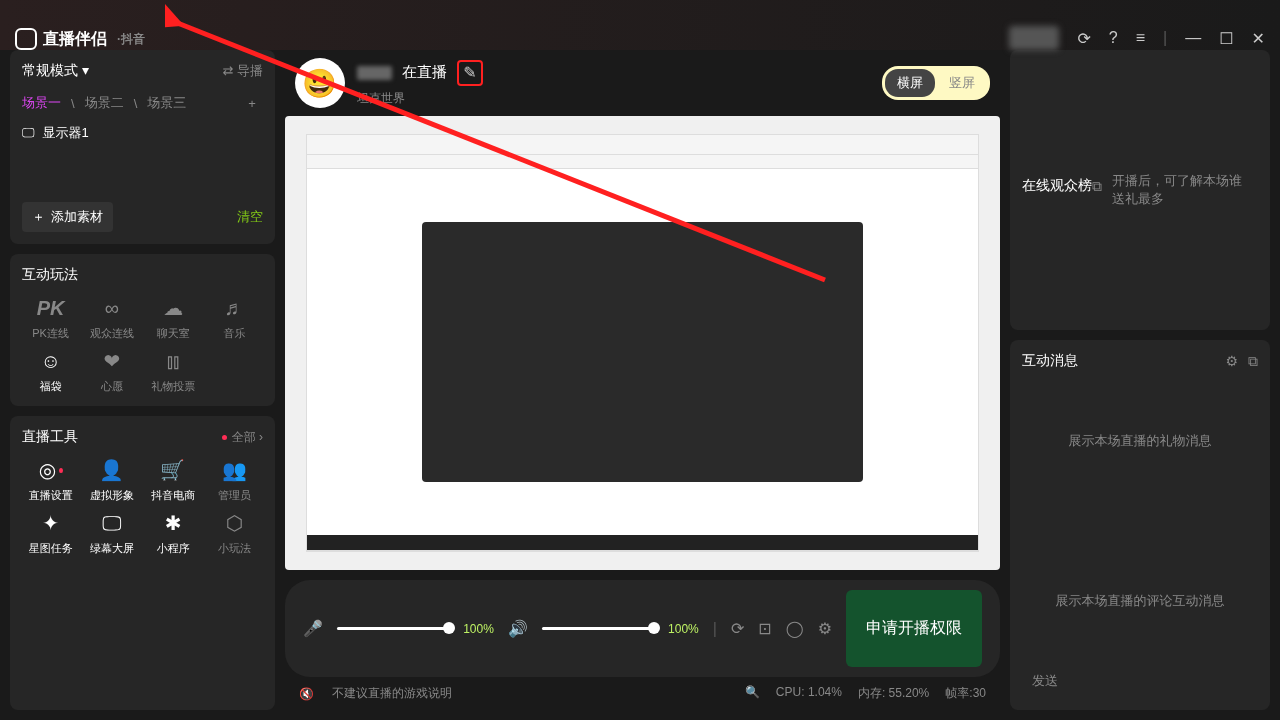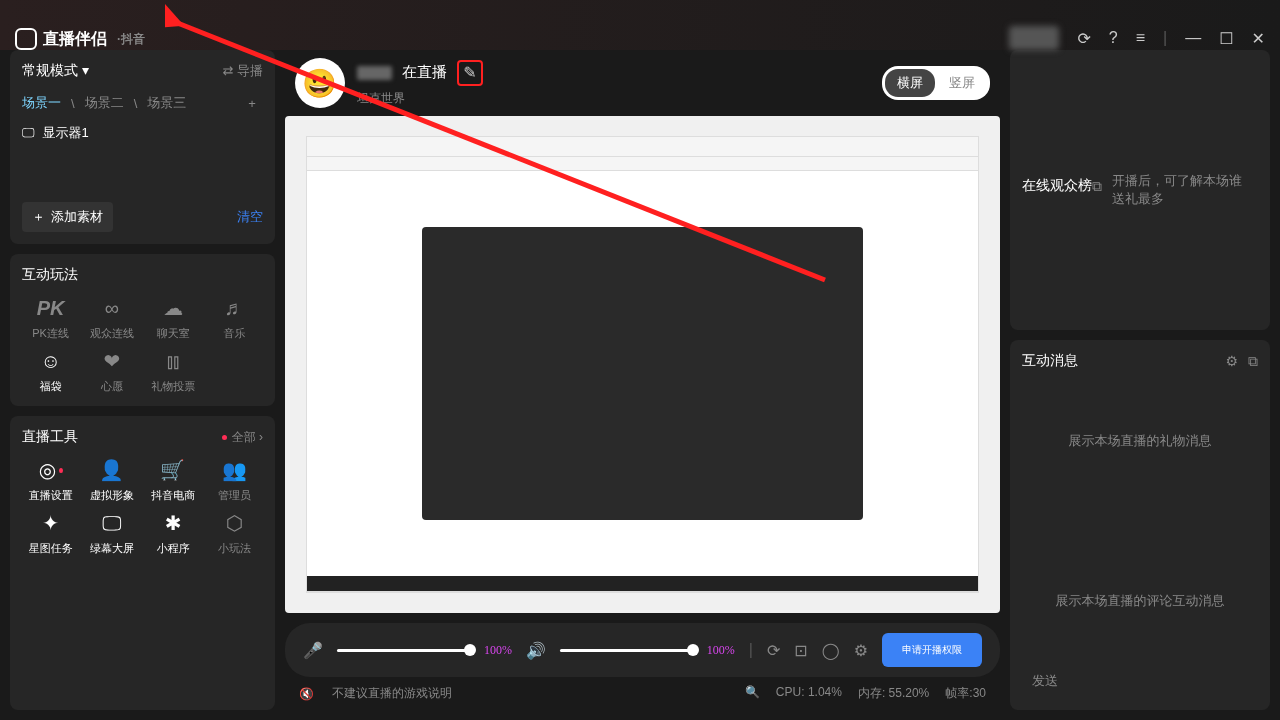--- a/index.html
+++ b/index.html
@@ -9,57 +9,57 @@
 .logo-icon { width: 22px; height: 22px; border: 2.5px solid #fff; border-radius: 6px; }
 .sub { font-size: 12px; color: #888; margin-left: 4px; }
 .titlebar-right { margin-left: auto; display: flex; align-items: center; gap: 18px; color: #ccc; }
 .win-ctrl { cursor: pointer; font-size: 16px; }
 .main { flex: 1; display: flex; padding: 0 10px 10px 10px; gap: 10px; min-height: 0; }
 .sidebar { width: 265px; display: flex; flex-direction: column; gap: 10px; }
 .panel { background: #262626; border-radius: 8px; padding: 12px; }
 .mode-row { display: flex; align-items: center; justify-content: space-between; font-size: 14px; }
 .mode-row .mode { font-weight: 500; }
 .scenes { display: flex; align-items: center; gap: 10px; font-size: 13px; color: #888; margin-top: 12px; }
-.scenes .active { color: #7dd3fc; font-weight: 500; }
+.scenes .active { color: #d946ef; font-weight: 500; }
 .scene-add { margin-left: auto; width: 22px; height: 22px; display: flex; align-items: center; justify-content: center; cursor: pointer; color: #888; }
 .source-item { display: flex; align-items: center; gap: 8px; font-size: 13px; margin-top: 10px; }
 .add-source-row { display: flex; align-items: center; justify-content: space-between; margin-top: 60px; }
 .add-source { display: flex; align-items: center; gap: 6px; background: #333; padding: 6px 10px; border-radius: 4px; font-size: 13px; cursor: pointer; }
-.clear-btn { color: #3b82f6; font-size: 13px; cursor: pointer; }
+.clear-btn { color: #84cc16; font-size: 13px; cursor: pointer; }
 .section-title { font-size: 14px; margin-bottom: 12px; display: flex; justify-content: space-between; align-items: center; }
 .grid4 { display: grid; grid-template-columns: repeat(4, 1fr); gap: 8px 4px; }
 .tool-item { display: flex; flex-direction: column; align-items: center; gap: 6px; font-size: 11px; color: #888; cursor: pointer; }
 .tool-item.active { color: #fff; }
 .tool-icon { width: 24px; height: 24px; display: flex; align-items: center; justify-content: center; font-size: 20px; }
 .red-dot::after { content: ''; width: 5px; height: 5px; background: #ff2d55; border-radius: 50%; display: inline-block; margin-left: 3px; vertical-align: top; }
 .center { flex: 1; display: flex; flex-direction: column; min-width: 0; }
 .stream-header { display: flex; align-items: center; padding: 8px 10px; gap: 12px; }
 .avatar { width: 50px; height: 50px; background: #fff; border-radius: 50%; display: flex; align-items: center; justify-content: center; font-size: 28px; }
 .stream-title-row { display: flex; align-items: center; gap: 10px; }
 .stream-title { font-size: 15px; }
 .blur-name { background: #666; width: 35px; height: 14px; border-radius: 2px; filter: blur(2px); display: inline-block; }
 .edit-btn { width: 26px; height: 26px; border: 2px solid #ff2020; border-radius: 4px; display: flex; align-items: center; justify-content: center; color: #ccc; cursor: pointer; }
 .stream-cat { font-size: 12px; color: #888; margin-top: 4px; }
-.orient-toggle { margin-left: auto; display: flex; background: #ffffff; border-radius: 16px; padding: 3px; gap: 2px; }
+.orient-toggle { margin-left: auto; display: flex; background: #fef9c3; border-radius: 16px; padding: 3px; gap: 2px; }
 .orient-btn { padding: 5px 12px; border-radius: 13px; font-size: 13px; color: #888; cursor: pointer; }
 .orient-btn.active { background: #444; color: #fff; }
 .preview { flex: 1; background: #f0f0f0; border-radius: 4px; margin: 0 0 10px 0; position: relative; overflow: hidden; display: flex; align-items: center; justify-content: center; }
 .preview-inner { width: 94%; height: 92%; background: #fff; border: 1px solid #ddd; display: flex; flex-direction: column; }
 .fake-chrome { height: 20px; background: #f5f5f5; border-bottom: 1px solid #ddd; }
 .fake-content { flex: 1; background: #fff; display: flex; align-items: center; justify-content: center; padding: 20px; }
 .nested { width: 70%; height: 80%; background: #2a2a2a; border-radius: 4px; }
 .arrow { position: absolute; top: 0; left: 165px; width: 700px; height: 320px; pointer-events: none; }
 .controls-row { display: flex; align-items: center; background: #262626; border-radius: 25px; padding: 10px 18px; gap: 14px; }
 .slider { flex: 1; display: flex; align-items: center; gap: 8px; }
 .slider-track { flex: 1; height: 3px; background: #555; border-radius: 2px; position: relative; }
 .slider-track::after { content: ''; position: absolute; left: 0; top: 0; height: 100%; width: 100%; background: #fff; border-radius: 2px; }
 .slider-thumb { position: absolute; right: -6px; top: -5px; width: 12px; height: 12px; background: #fff; border-radius: 50%; }
-.pct { font-size: 12px; color: #d946ef; font-family: Liberation Serif, serif; }
+.pct { font-size: 12px; color: #bef264; }
 .ctrl-icon { color: #888; cursor: pointer; font-size: 16px; }
-.go-live { background: #3b82f6; color: #fff; padding: 10px 20px; border-radius: 6px; font-size: 10px; cursor: pointer; border: none; }
+.go-live { background: #14532d; color: #fff; padding: 28px 20px; border-radius: 6px; font-size: 16px; cursor: pointer; border: none; }
 .status-row { display: flex; align-items: center; gap: 18px; padding: 8px 14px; font-size: 12px; color: #888; }
 .status-row .warn { color: #888; }
 .status-right { margin-left: auto; display: flex; gap: 16px; }
 .rightbar { width: 260px; display: flex; flex-direction: column; gap: 10px; }
 .rp-head { display: flex; justify-content: space-between; align-items: center; font-size: 14px; padding-bottom: 8px; }
 .rp-body { flex: 1; display: flex; align-items: center; justify-content: center; font-size: 13px; color: #888; padding: 40px 10px; }
 .rp1 { height: 280px; display: flex; flex-direction: row; }
 .rp2 { flex: 1; display: flex; flex-direction: column; }
 .chat-input-row { display: flex; gap: 8px; margin-top: auto; }
 .chat-input { flex: 1; background: #333; border: none; border-radius: 4px; padding: 8px; color: #888; font-size: 12px; }

